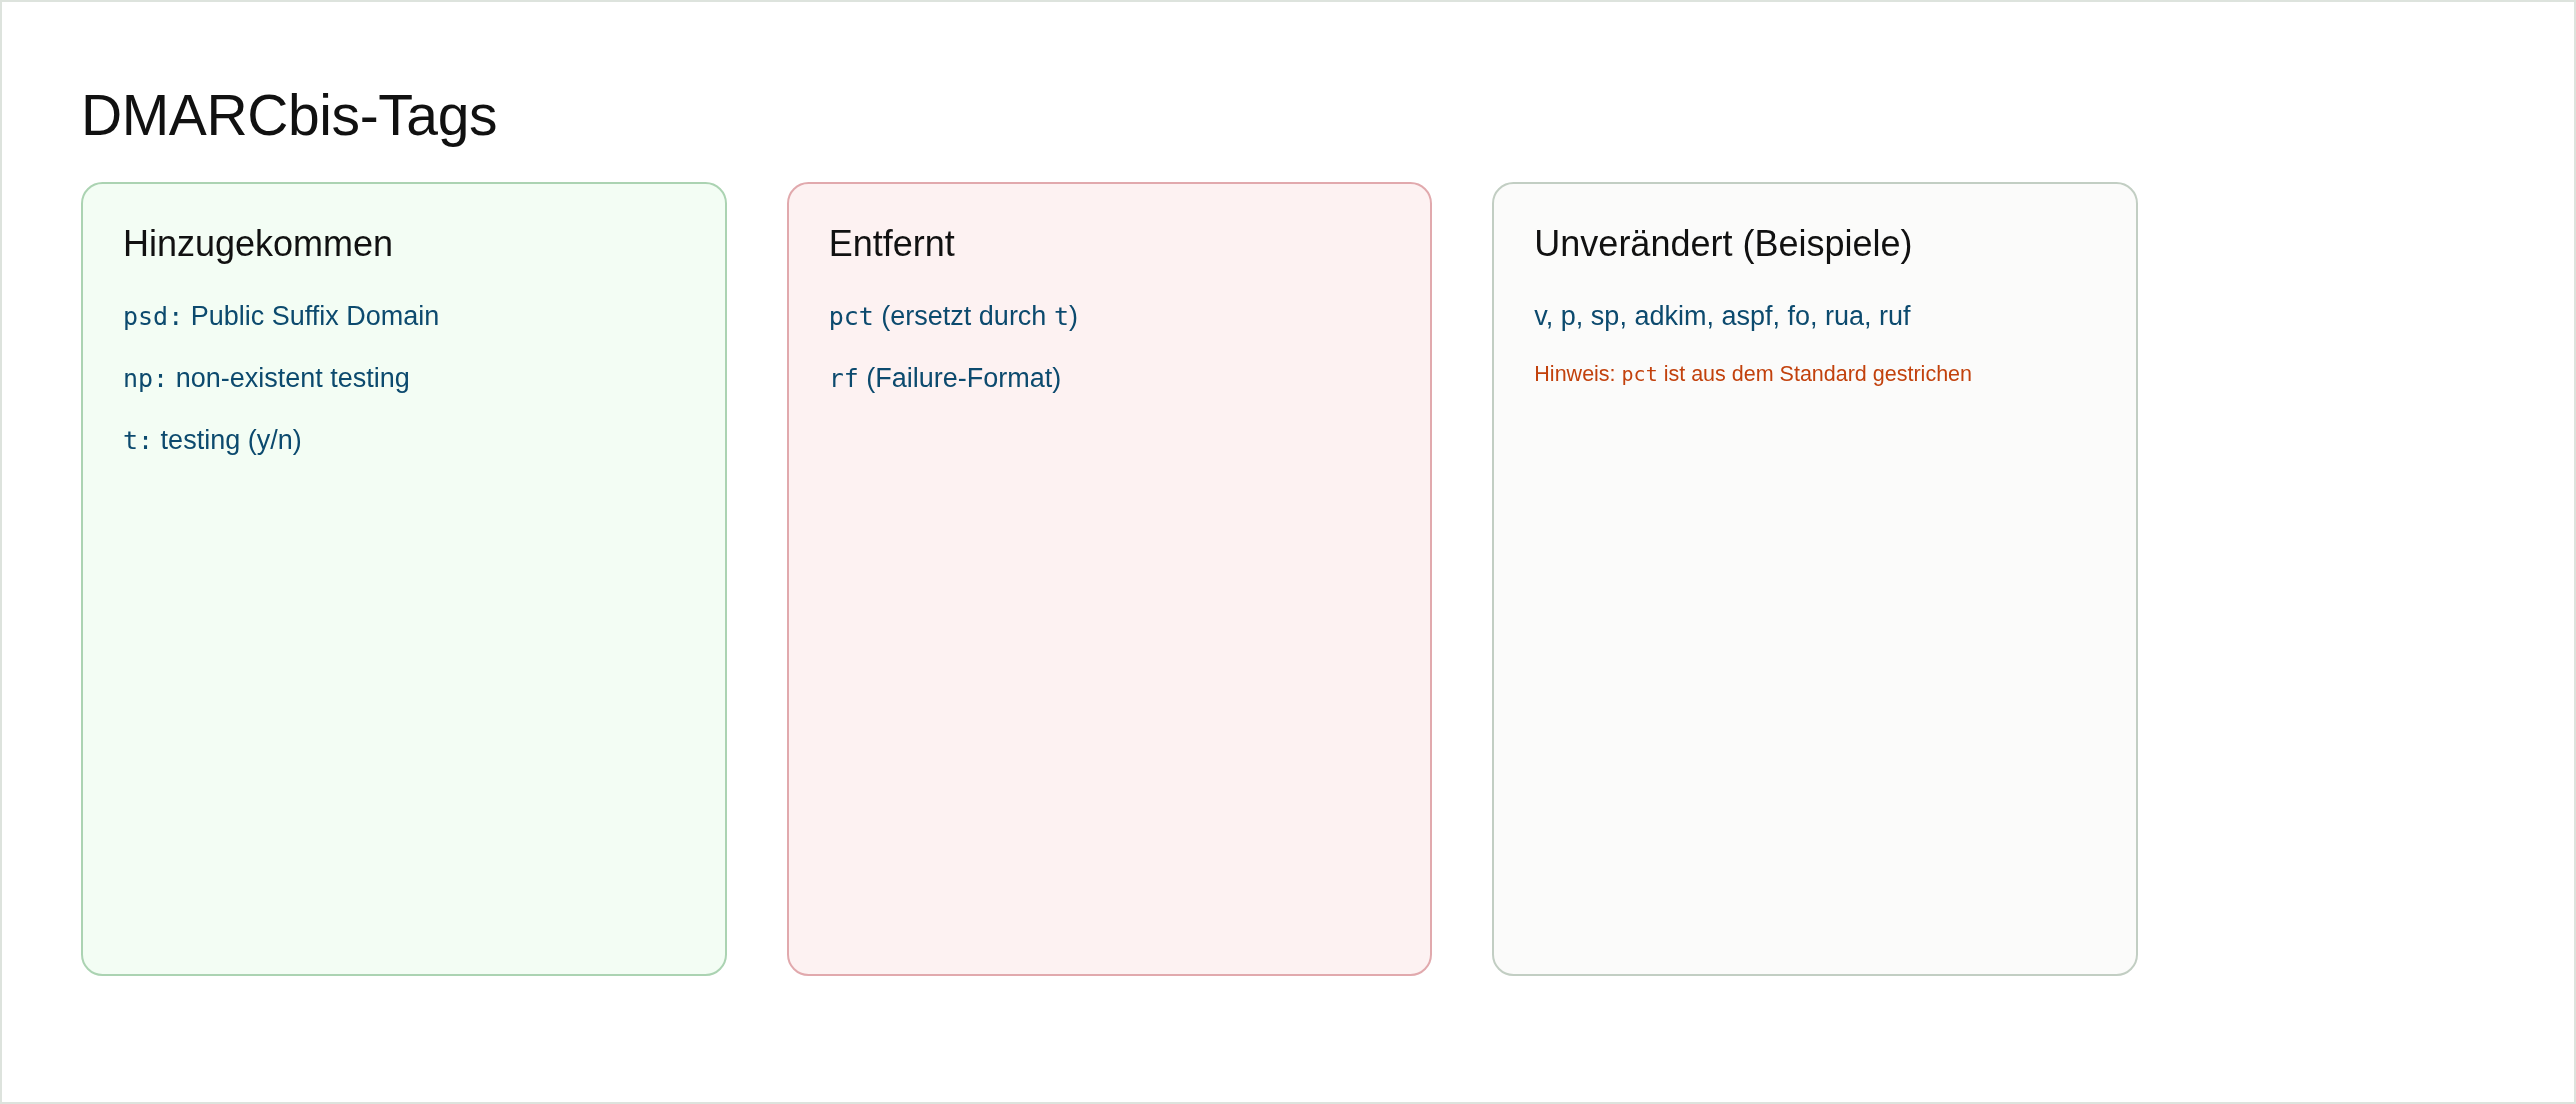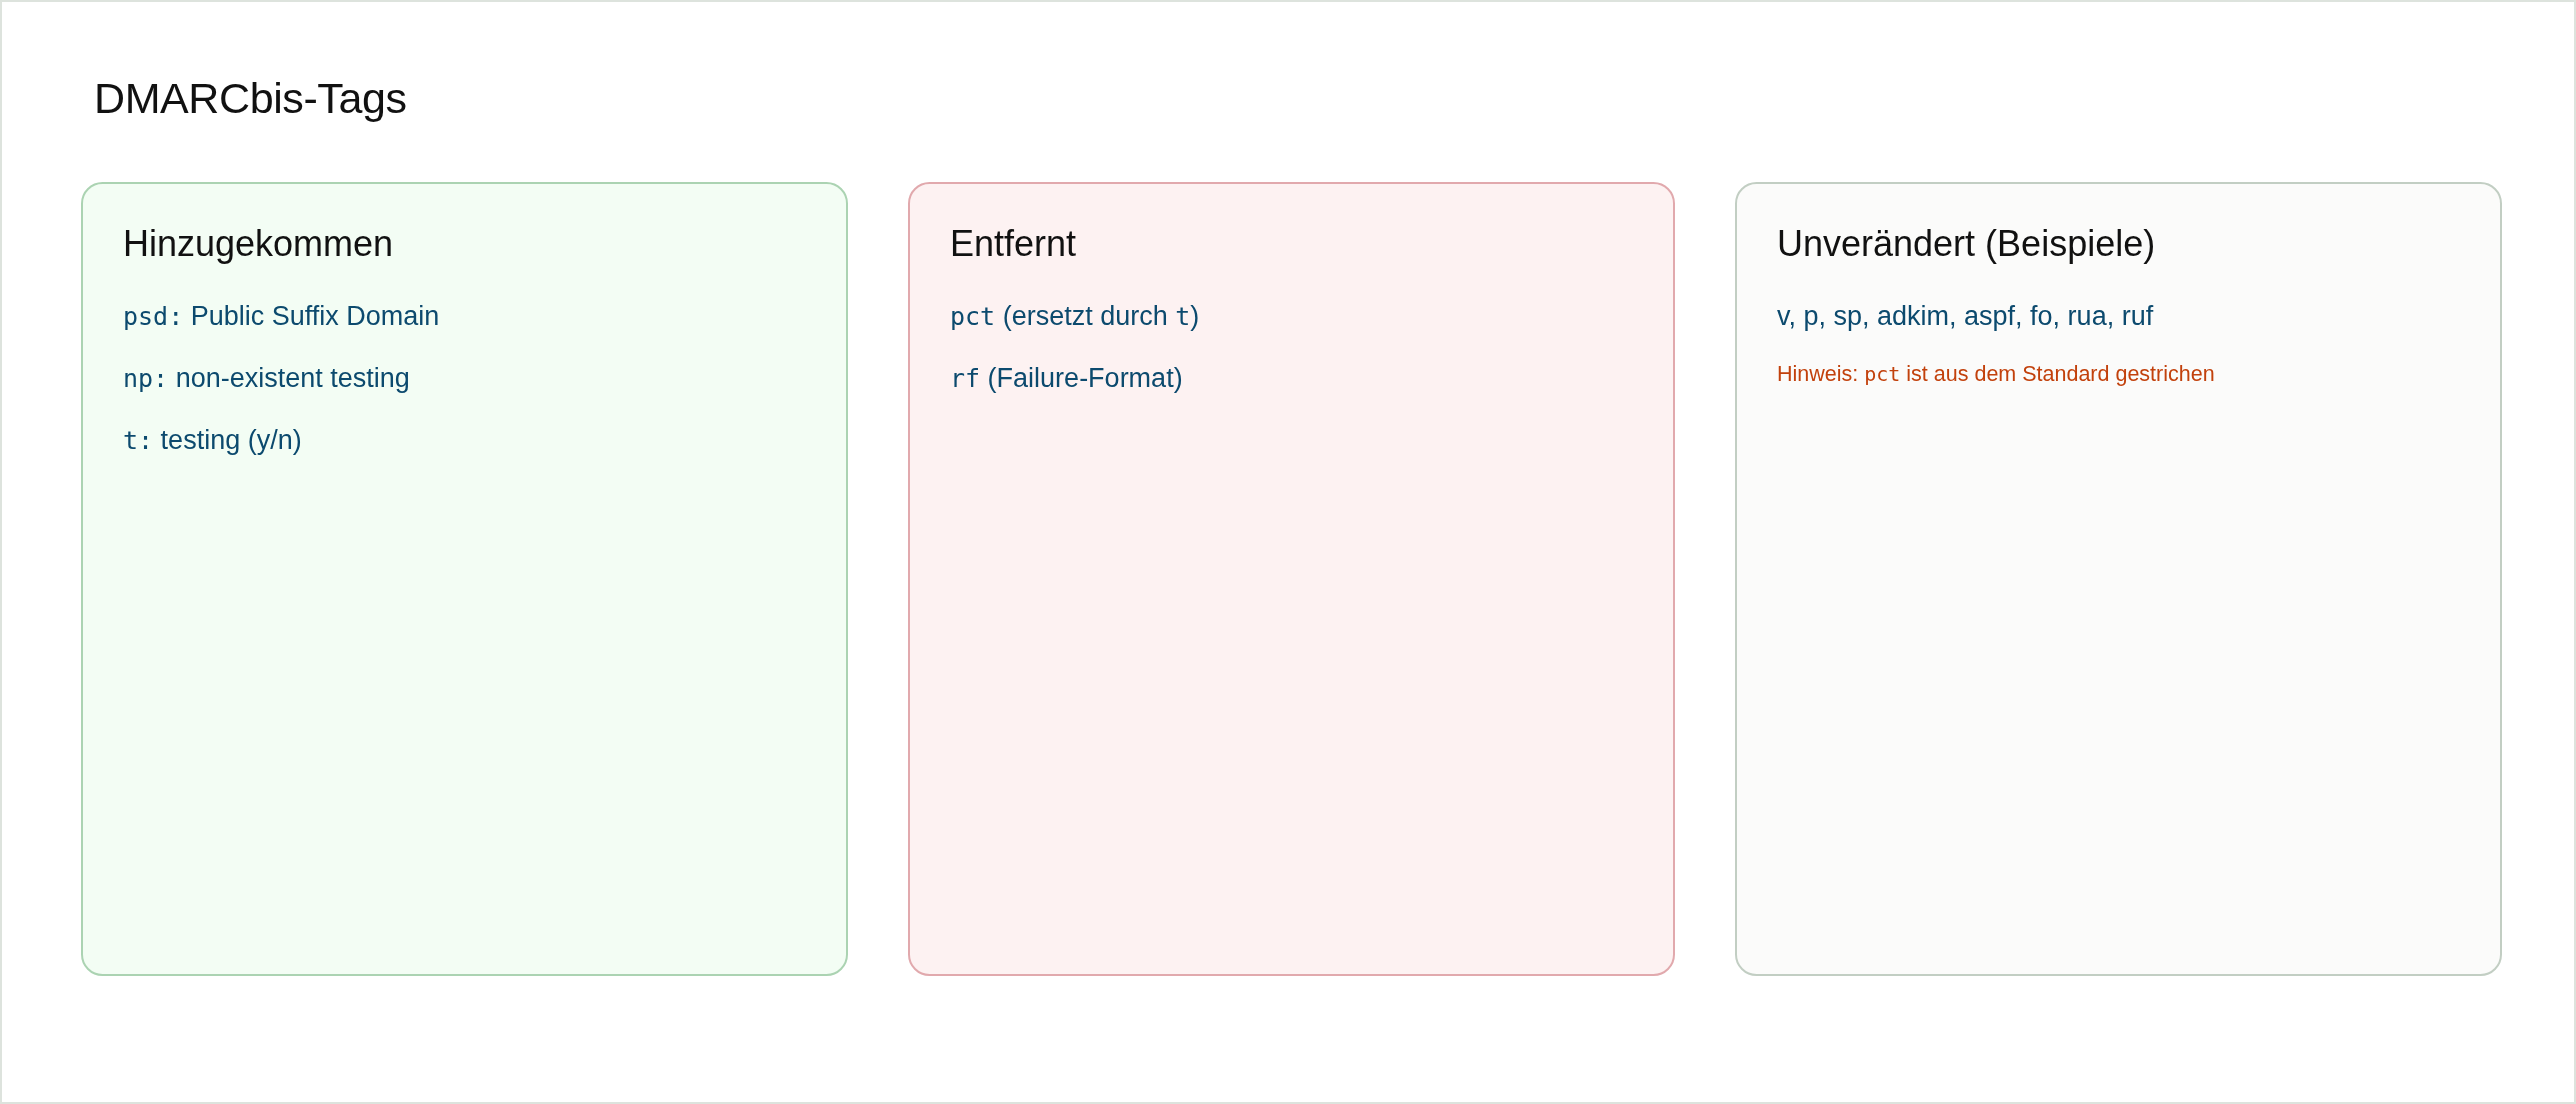--- a/index.html
+++ b/index.html
@@ -24,35 +24,34 @@
     background: #ffffff;
     border: 2.1px solid #dde3dd;
     position: relative;
   }
 
   
   .page-title {
     position: absolute;
     left: 79px;
     top: 44px;
-    font-size: 43px;
+    font-size: 57px;
     font-weight: 400;
     letter-spacing: -0.4px;
     color: #111111;
     line-height: 1.1;
     white-space: nowrap;
-    margin-left: 13px;
   }
 
   
   .cards {
     position: absolute;
     left: 79px;
     top: 180px;
-    width: 2421px;
+    width: 2057px;
     height: 794px;
     display: flex;
     flex-direction: row;
     align-items: stretch;
     gap: 60px;
   }
 
   .card {
     box-sizing: border-box;
     flex: 1 1 0;

